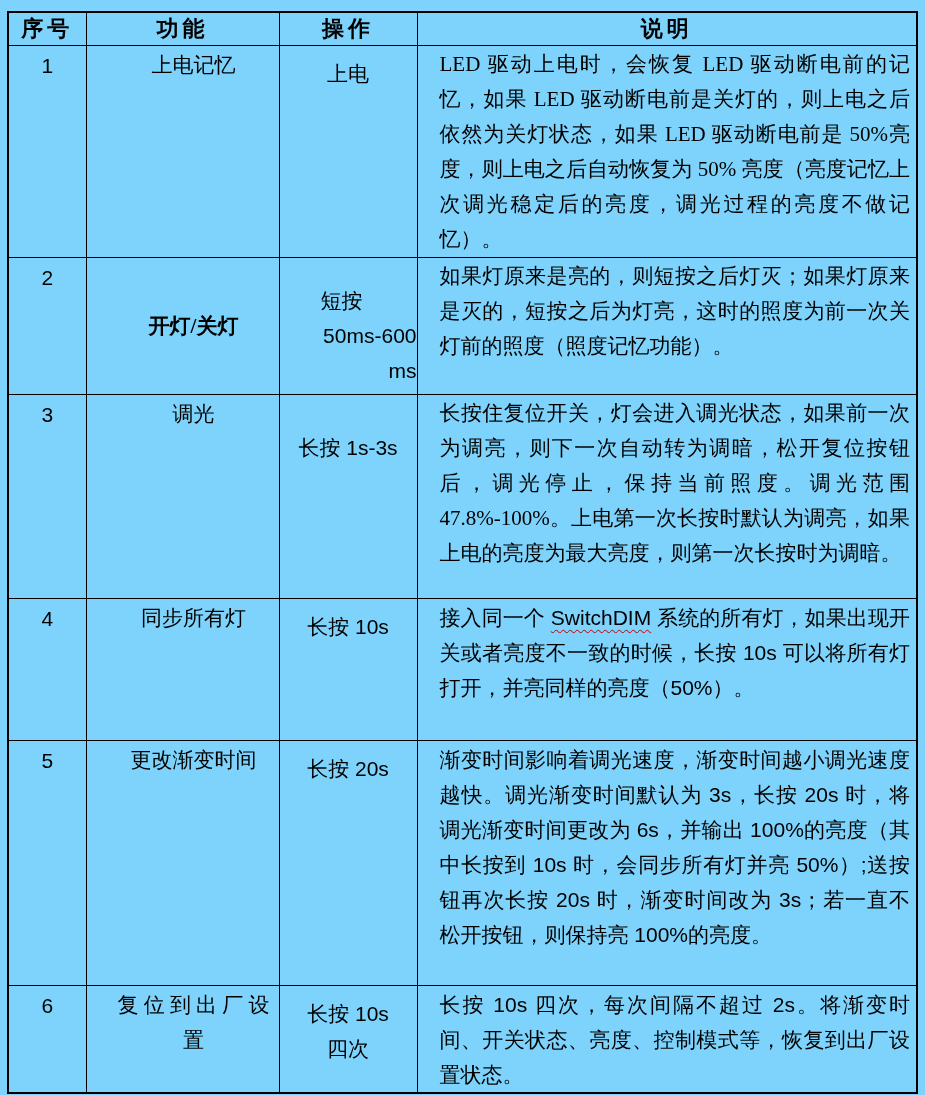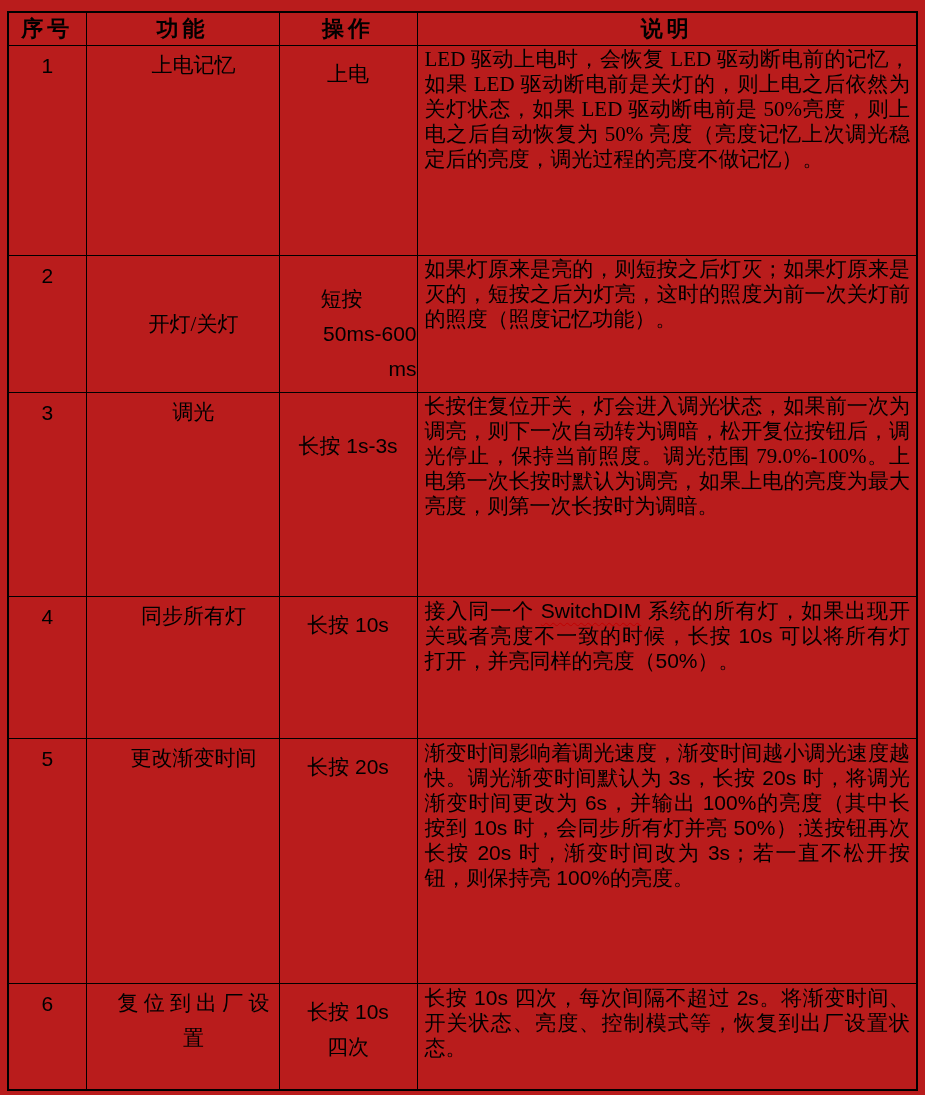--- a/index.html
+++ b/index.html
@@ -1,20 +1,20 @@
 <!DOCTYPE html>
 <html><head>
 <meta charset="utf-8">
 <style>
   html,body { margin:0; padding:0; background:#ffffff; }
   .page {
     position: relative;
     width: 925px;
     height: 1095px;
-    background: #b91c1c;
+    background: #7dd3fc;
     overflow: hidden;
   }
   table.func-table {
     position: absolute;
     left: 7px;
     top: 11px;
     width: 909px;
     border-collapse: collapse;
     table-layout: fixed;
     border: 2px solid #000;
@@ -53,38 +53,38 @@
   td.op {
     font-family: "Liberation Sans", serif;
     font-size: 21px;
     line-height: 35px;
     text-align: center;
     padding-top: 10px;
   }
   td.desc {
     font-family: "Liberation Serif", serif;
     font-size: 21px;
-    line-height: 25px;
+    line-height: 35px;
     text-align: justify;
-    padding: 1px 6px 0 7px;
+    padding: 1px 6px 0 22px;
   }
   td.desc.sans-latin {
     font-family: "Liberation Sans", serif;
     margin-left: 16px;
   }
   
   tr.row-h  { height: 33px;  }
   tr.row-1  { height: 210px; }
   tr.row-2  { height: 137px; }
   tr.row-3  { height: 204px; }
   tr.row-4  { height: 142px; }
   tr.row-5  { height: 245px; }
   tr.row-6  { height: 107px; }
   
-  td.v-mid    { vertical-align: middle; }
+  td.v-mid    { vertical-align: middle; font-weight: bold; }
   td.v-bottom { vertical-align: bottom; padding-bottom: 6px; }
   td.pad-one-line { padding-top: 35px; }
   .op-line-right { text-align: center; padding-right: 13px; }
   .op-line-left  { text-align: right;  padding-left: 3px; }
   .func-line-spread { text-align: justify; text-align-last: justify; padding: 0 9px; }
   .spellcheck {
     text-decoration-line: underline;
     text-decoration-style: wavy;
     text-decoration-color: #c00000;
     text-decoration-thickness: 1px;
@@ -126,21 +126,21 @@
         <div class="op-line-left">50ms-600</div>
         <div class="op-line-left">ms</div>
       </td>
       <td class="desc">如果灯原来是亮的，则短按之后灯灭；如果灯原来是灭的，短按之后为灯亮，这时的照度为前一次关灯前的照度（照度记忆功能）。</td>
     </tr>
 
     <tr class="row-3">
       <td class="num">3</td>
       <td class="func">调光</td>
       <td class="op pad-one-line">长按 1s-3s</td>
-      <td class="desc">长按住复位开关，灯会进入调光状态，如果前一次为调亮，则下一次自动转为调暗，松开复位按钮后，调光停止，保持当前照度。调光范围 79.0%-100%。上电第一次长按时默认为调亮，如果上电的亮度为最大亮度，则第一次长按时为调暗。</td>
+      <td class="desc">长按住复位开关，灯会进入调光状态，如果前一次为调亮，则下一次自动转为调暗，松开复位按钮后，调光停止，保持当前照度。调光范围 47.8%-100%。上电第一次长按时默认为调亮，如果上电的亮度为最大亮度，则第一次长按时为调暗。</td>
     </tr>
 
     <tr class="row-4">
       <td class="num">4</td>
       <td class="func">同步所有灯</td>
       <td class="op">长按 10s</td>
       <td class="desc sans-latin">
         <span>接入同一个 </span><span class="spellcheck">SwitchDIM</span><span> 系统的所有灯，如果出现开关或者亮度不一致的时候，长按 10s 可以将所有灯打开，并亮同样的亮度（50%）。</span>
       </td>
     </tr>

